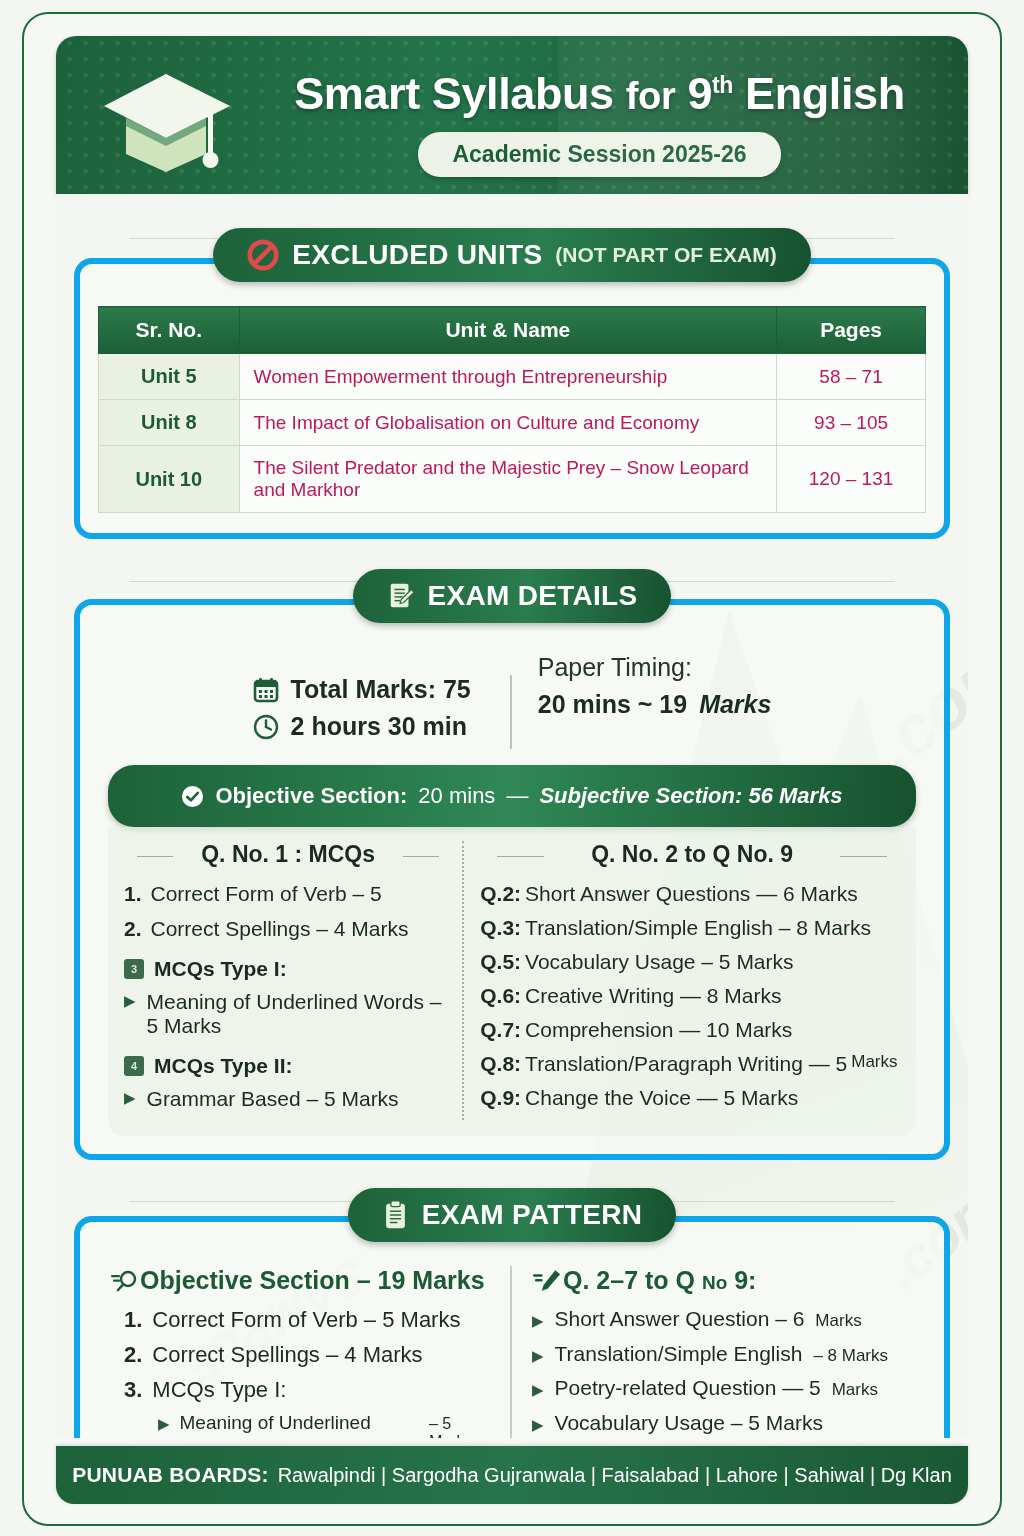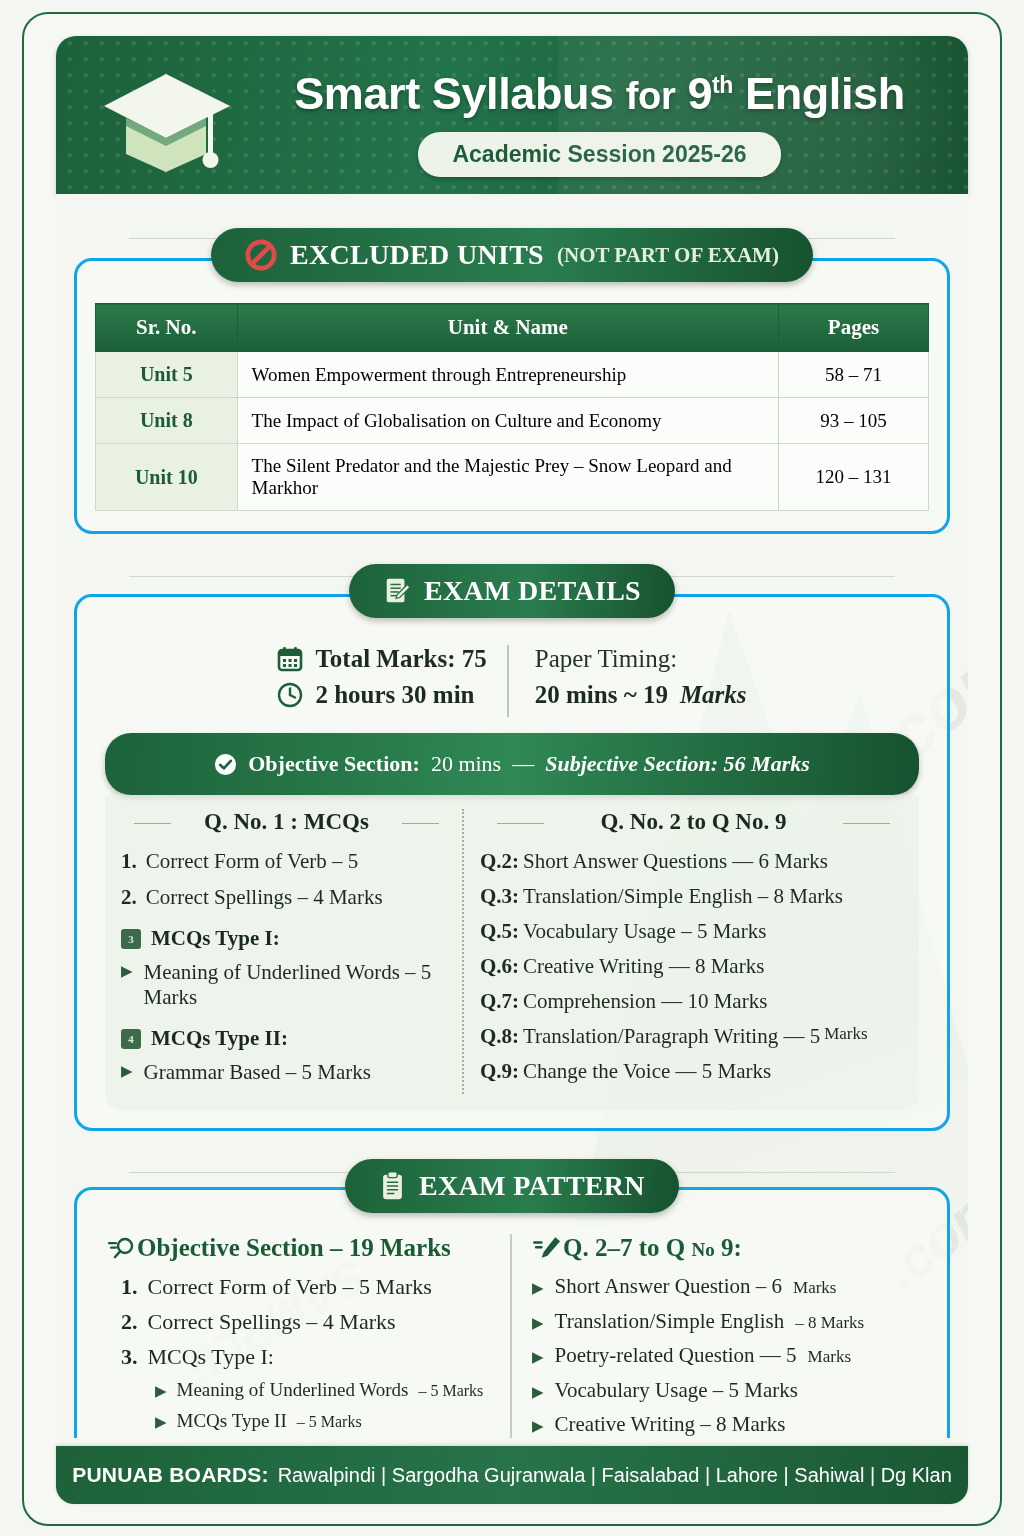--- a/index.html
+++ b/index.html
@@ -75,71 +75,71 @@
   }
   .wm{
     position:absolute; color:rgba(120,130,120,.12);
     font-size:70px; font-weight:bold; font-style:italic;
     transform:rotate(-38deg); white-space:nowrap; pointer-events:none;
   }
   .wm1{ right:-60px; top:470px; }
   .wm2{ right:-40px; top:1010px; font-size:56px;}
   .wm3{ left:120px; top:1100px; font-size:48px; transform:rotate(-30deg) scaleY(-1) scaleX(-1); color:rgba(120,130,120,.09);}
 
-  .content{ position:relative; z-index:3;font-family:Liberation Serif, serif; }
+  .content{ position:relative; z-index:3; }
 
   
   .banner-row{ text-align:center; position:relative; }
   .banner-row:before{
     content:""; position:absolute; left:8%; right:8%; top:50%;
     border-top:1px solid #cfd9cb;
   }
   .banner{
     position:relative; display:inline-flex; align-items:center; gap:13px;
     background:linear-gradient(92deg,#1d6239,#2a7d4f 55%,#17522f);
     color:#fff; border-radius:30px;
     padding:11px 34px;
     box-shadow:0 3px 6px rgba(0,0,0,.25);
   }
   .banner .b-main{ font-size:28px; font-weight:bold; letter-spacing:.3px; }
   .banner .b-sub{ font-size:21px; font-weight:bold; color:#e2efd9; }
 
   
   .card{
     background:rgba(247,250,245,.72);
-    border:3px solid #0ea5e9;
+    border:6px solid #0ea5e9;
     border-radius:18px;
   }
 
   
   .excl-card{ margin:-24px 18px 0 18px; padding:42px 18px 20px; }
   table.units{ width:100%; border-collapse:collapse; table-layout:fixed; }
   table.units th{
     background:linear-gradient(180deg,#2c7a4b,#1c5f37);
     color:#fff; font-size:21px; font-weight:bold;
     padding:11px 6px; border:1px solid #1c5f37;
   }
   table.units td{
-    border:1px solid #cfd8cb; font-size:19px; color:#000000; padding:11px 14px;
+    border:1px solid #cfd8cb; font-size:19px; color:#be185d; padding:11px 14px;
     background:#fbfdfa;
   }
   table.units td.srno{
     background:#e9f1e3; color:#1d5b36; font-weight:bold;
     text-align:center; font-size:20px;
   }
   table.units td.pages{ text-align:center; font-size:19px; }
   .col-sr{ width:17%; } .col-pg{ width:18%; }
 
   
   .exam-card{ margin:-24px 18px 0 18px; padding:40px 14px 18px; }
   .details-grid{
     display:flex; justify-content:center; align-items:flex-start;
     gap:0; margin:8px 0 16px;
   }
-  .det-left{ padding-right:20px; border-right:2px solid #b9c7b4; }
+  .det-left{ padding-right:39px; border-right:2px solid #b9c7b4;margin-top:22px; }
   .det-right{ padding-left:26px; }
   .det-line{
     display:flex; align-items:center; gap:12px;
     font-size:25px; font-weight:bold; color:#1c2b20;
     margin-bottom:8px;
   }
   .det-line.plain{ font-weight:normal; color:#23352a; }
   .det-line em{ font-style:italic; }
 
   

